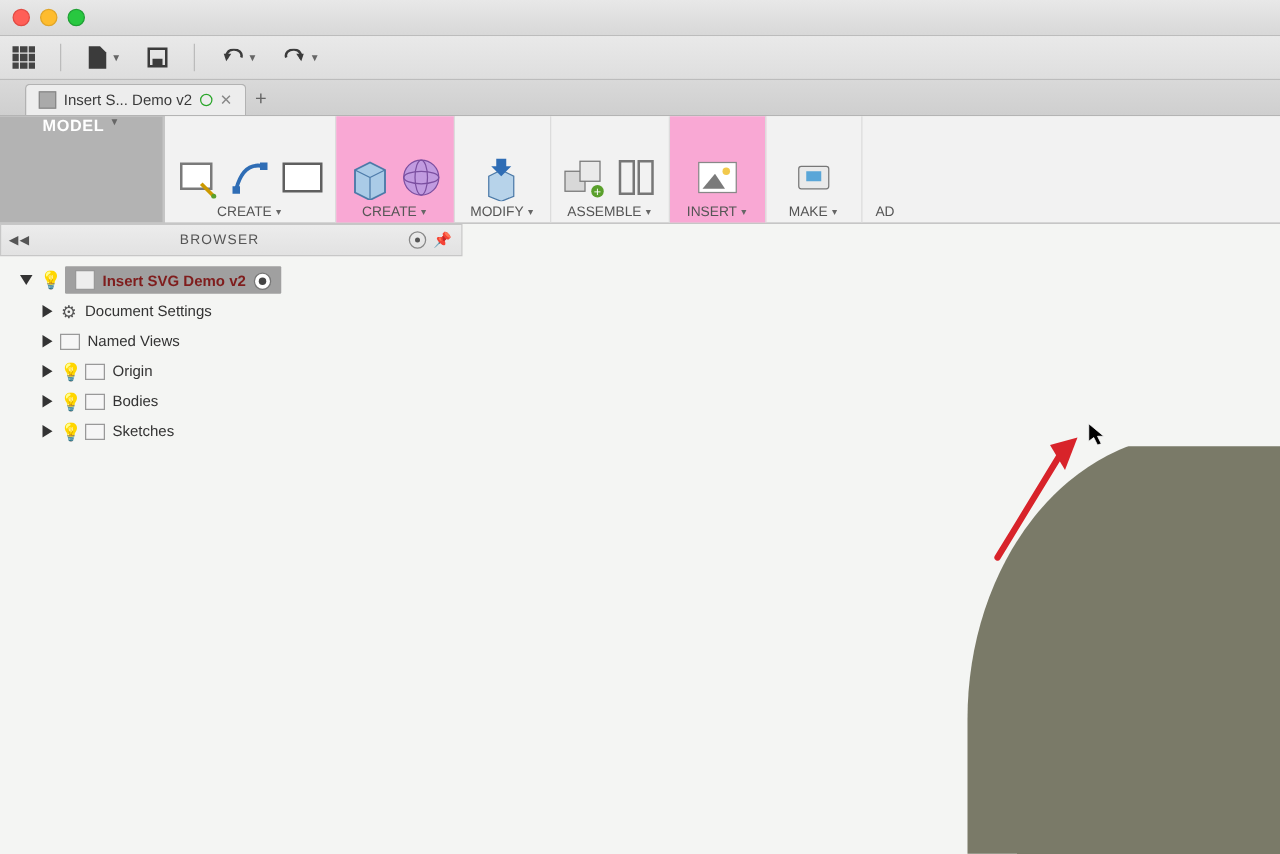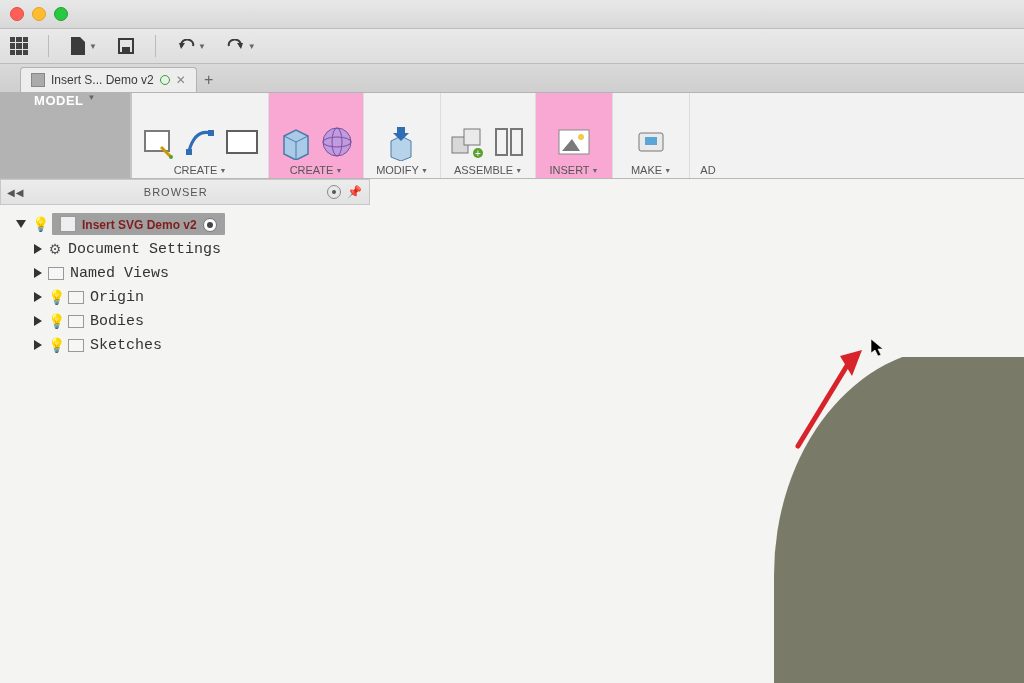--- a/index.html
+++ b/index.html
@@ -149,21 +149,21 @@
 .root-pill{
   background:#a0a0a0;color:#7f1d1d;font-weight:bold;
   padding:3px 8px;border-radius:1px;font-size:12px;
   display:flex;align-items:flex-end;gap:6px;
 }
 .root-icon{width:14px;height:14px;background:#eee;border:1px solid #999;display:inline-block;}
 .bulb-on{ color:#f5b301; font-size:14px; width:14px;text-align:center;}
 .bulb-off{ color:#8aaed4; font-size:14px; width:14px;text-align:center;}
 .gear{ color:#555;font-size:14px;width:14px;text-align:center;}
 .folder{ width:14px;height:11px;border:1px solid #999;background:#f6f6f6;display:inline-block;}
-.tree-label{ font-size:15px;color:#333;font-family:Liberation Mono, monospace;}
+.tree-label{ font-size:12px;color:#333;}
 .radio-dot{
   width:12px;height:12px;border:1px solid #777;border-radius:50%;
   display:inline-flex;align-items:center;justify-content:center;
   background:#fff;
 }
 .radio-dot span{width:6px;height:6px;border-radius:50%;background:#444;}
 .triangle-down{
   width:0;height:0;border-left:5px solid transparent;border-right:5px solid transparent;
   border-top:8px solid #333;
 }

